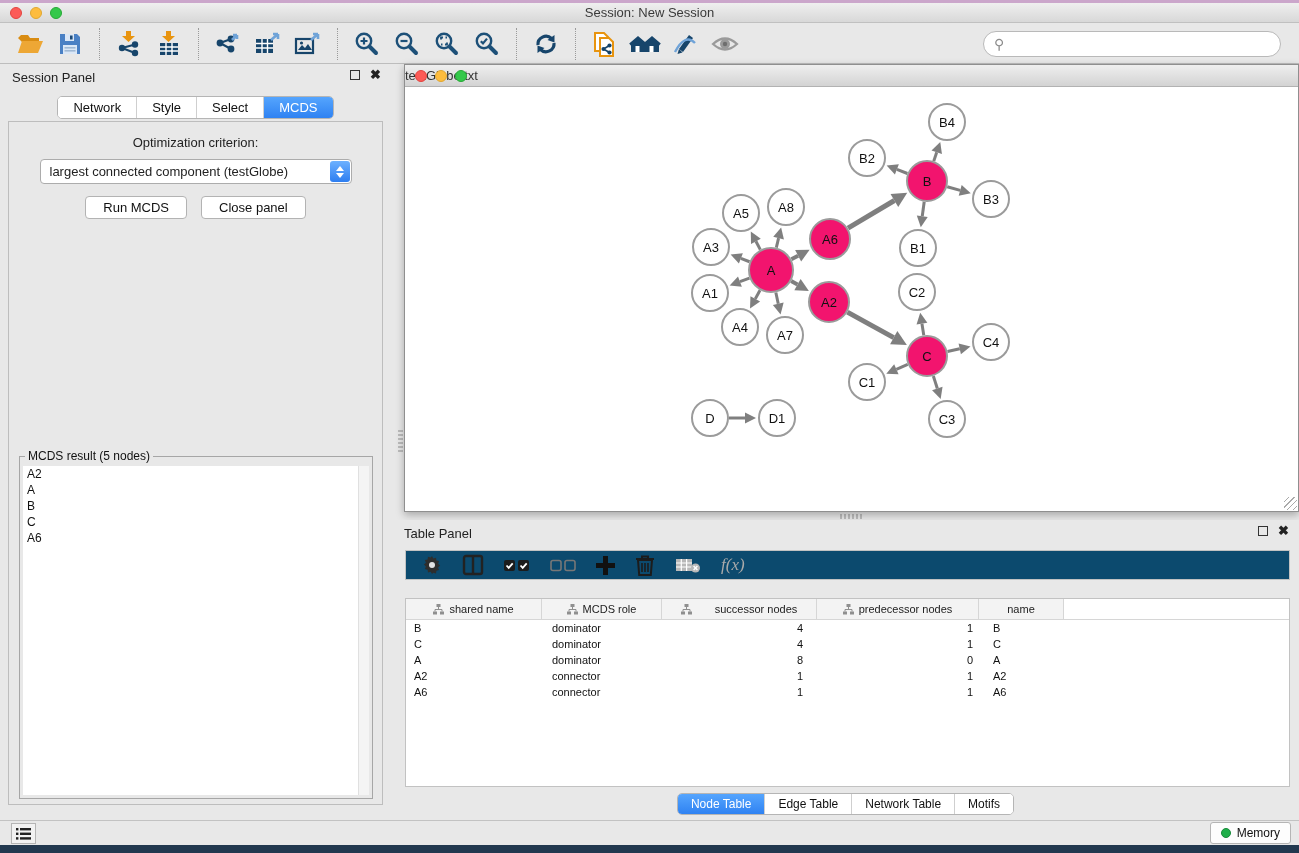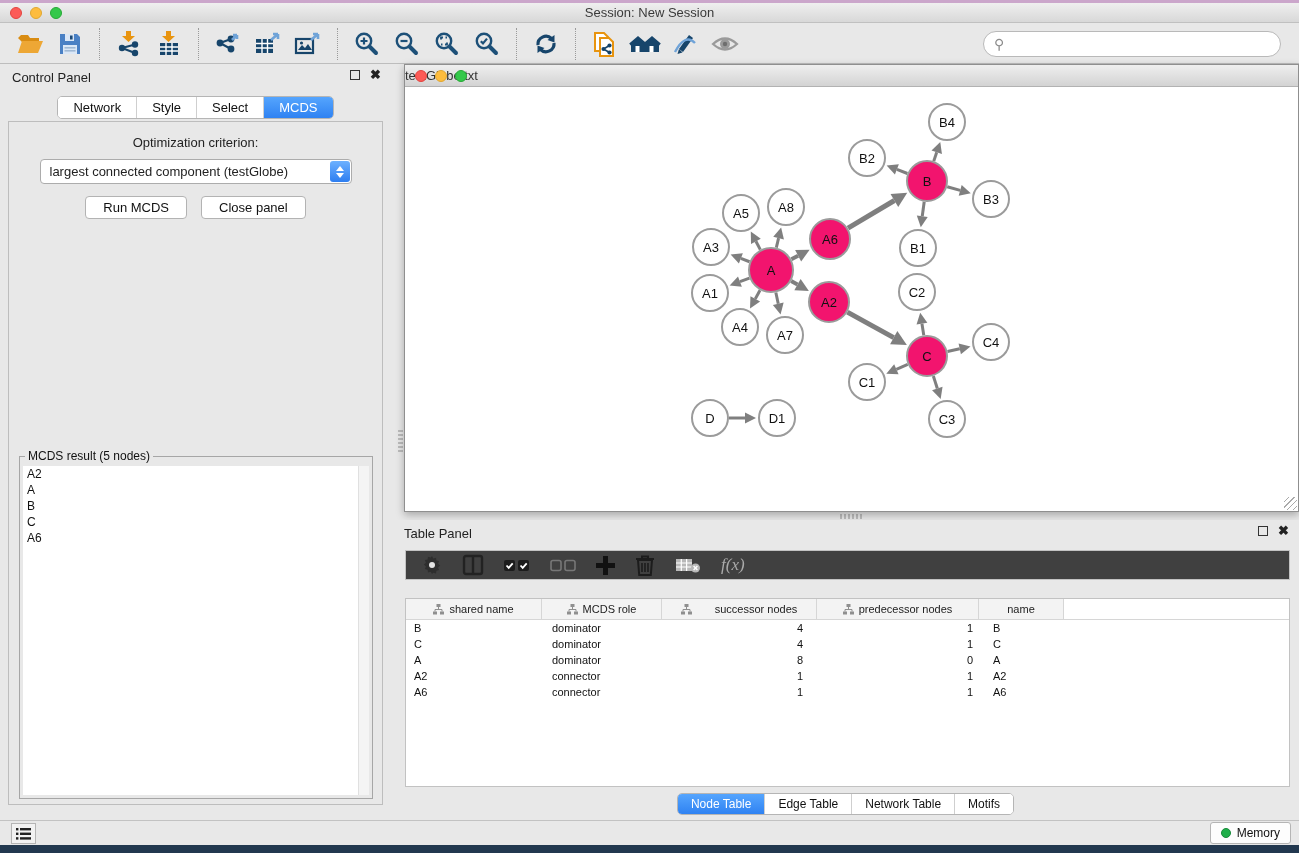--- a/index.html
+++ b/index.html
@@ -71,21 +71,21 @@
   .resize-grip { position:absolute; right:1px; bottom:1px; width:13px; height:13px;
     background:repeating-linear-gradient(135deg, transparent 0 3px, #aaa 3px 4px); }
   .divider-grip-v { position:absolute; left:398px; top:430px; width:5px; height:22px;
     background:repeating-linear-gradient(#bbb 0 2px, #e8e8e8 2px 4px); }
   .divider-grip-h { position:absolute; left:840px; top:514px; width:22px; height:5px;
     background:repeating-linear-gradient(90deg,#bbb 0 2px, #e8e8e8 2px 4px); }
 
   
   .table-panel { position:absolute; left:392px; top:520px; right:0; height:300px; background:#e8e8e8; }
   .tp-toolbar { position:absolute; left:13px; right:9px; top:30px; height:30px; border:1px solid #c2c2c2;
-    background:#404040; display:flex; align-items:center; gap:20px; padding:0 16px; }
+    background:#0c4a6e; display:flex; align-items:center; gap:20px; padding:0 16px; }
   .tp-ic { display:flex; align-items:center; justify-content:center; }
   .fx { font-family:"Liberation Serif", serif; font-style:italic; font-size:17px; color:#aaa; }
   .tp-table { position:absolute; left:13px; right:9px; top:78px; bottom:33px; background:#fff; border:1px solid #c2c2c2; overflow:hidden; }
   .thead { display:flex; height:21px; border-bottom:1px solid #d6d6d6; }
   .th { background:#f3f3f3; border-right:1px solid #d6d6d6; display:flex; align-items:center; justify-content:center; gap:5px;
     font-size:11px; color:#222; }
   .trow { display:flex; height:16px; align-items:center; }
   .td { font-size:11px; color:#111; overflow:hidden; white-space:nowrap; }
   .c1 { width:136px; padding-left:8px; }
   .c2 { width:120px; padding-left:10px; }
@@ -251,21 +251,21 @@
       </svg>
     </div>
     <div class="searchbox">
       <span class="mag">⚲</span>
       <input type="text" placeholder="" style="">
     </div>
   </div>
 
   <div class="control-panel">
     <div class="panel-head">
-      <span>Control Panel</span>
+      <span>Session Panel</span>
       <span class="panel-icons">
         <span class="float-ic"></span>
         <span class="close-ic">✖</span>
       </span>
     </div>
     <div class="cp-tabs">
       <div class="tabgroup">
         <div class="tab">Network</div>
         <div class="tab">Style</div>
         <div class="tab">Select</div>

